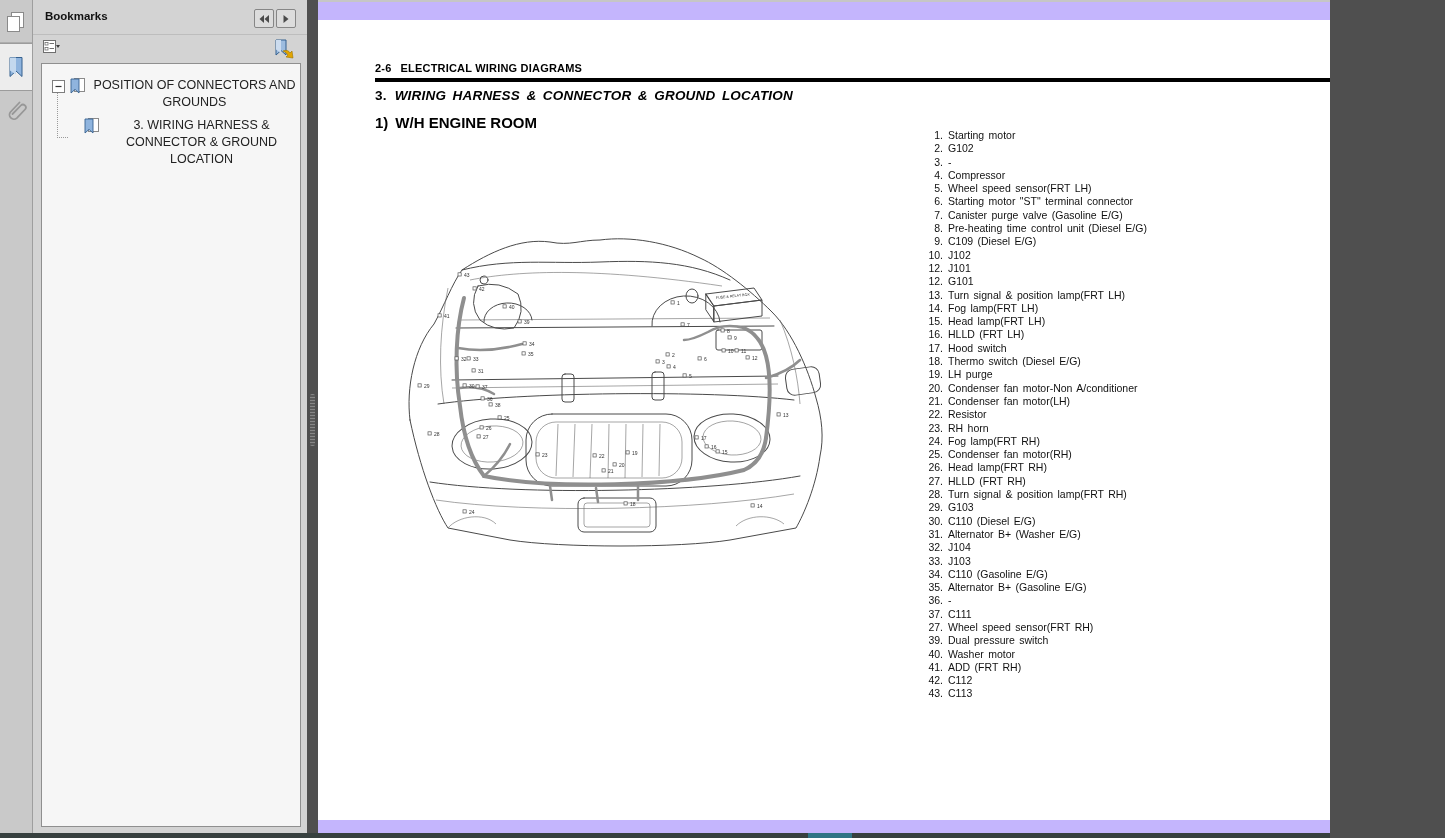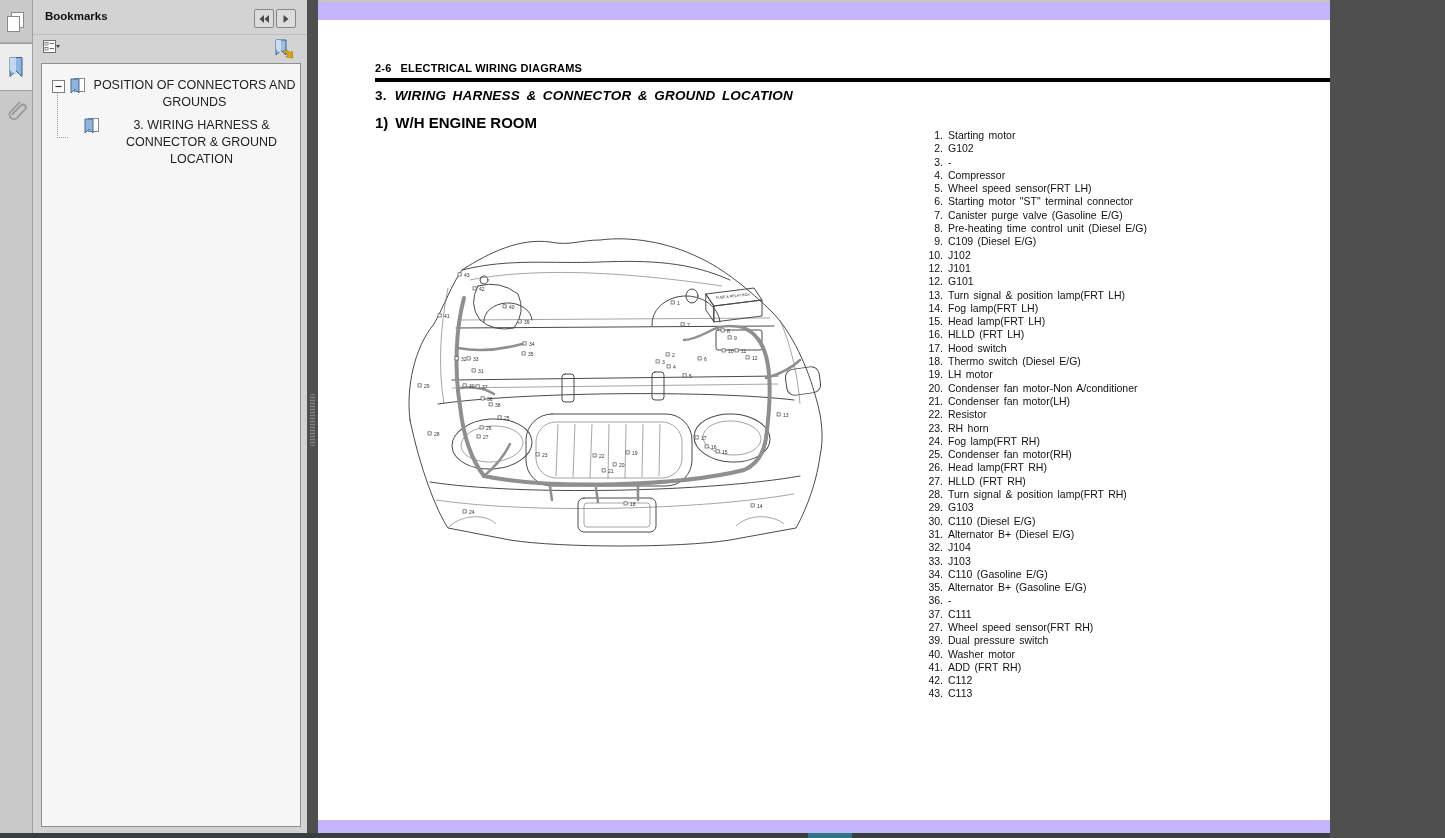--- a/index.html
+++ b/index.html
@@ -405,21 +405,21 @@
           <div class="legend-row">
             <span class="legend-num">17.</span>
             <span class="legend-text">Hood switch</span>
           </div>
           <div class="legend-row">
             <span class="legend-num">18.</span>
             <span class="legend-text">Thermo switch (Diesel E/G)</span>
           </div>
           <div class="legend-row">
             <span class="legend-num">19.</span>
-            <span class="legend-text">LH motor</span>
+            <span class="legend-text">LH purge</span>
           </div>
           <div class="legend-row">
             <span class="legend-num">20.</span>
             <span class="legend-text">Condenser fan motor-Non A/conditioner</span>
           </div>
           <div class="legend-row">
             <span class="legend-num">21.</span>
             <span class="legend-text">Condenser fan motor(LH)</span>
           </div>
           <div class="legend-row">
@@ -453,21 +453,21 @@
           <div class="legend-row">
             <span class="legend-num">29.</span>
             <span class="legend-text">G103</span>
           </div>
           <div class="legend-row">
             <span class="legend-num">30.</span>
             <span class="legend-text">C110 (Diesel E/G)</span>
           </div>
           <div class="legend-row">
             <span class="legend-num">31.</span>
-            <span class="legend-text">Alternator B+ (Diesel E/G)</span>
+            <span class="legend-text">Alternator B+ (Washer E/G)</span>
           </div>
           <div class="legend-row">
             <span class="legend-num">32.</span>
             <span class="legend-text">J104</span>
           </div>
           <div class="legend-row">
             <span class="legend-num">33.</span>
             <span class="legend-text">J103</span>
           </div>
           <div class="legend-row">

